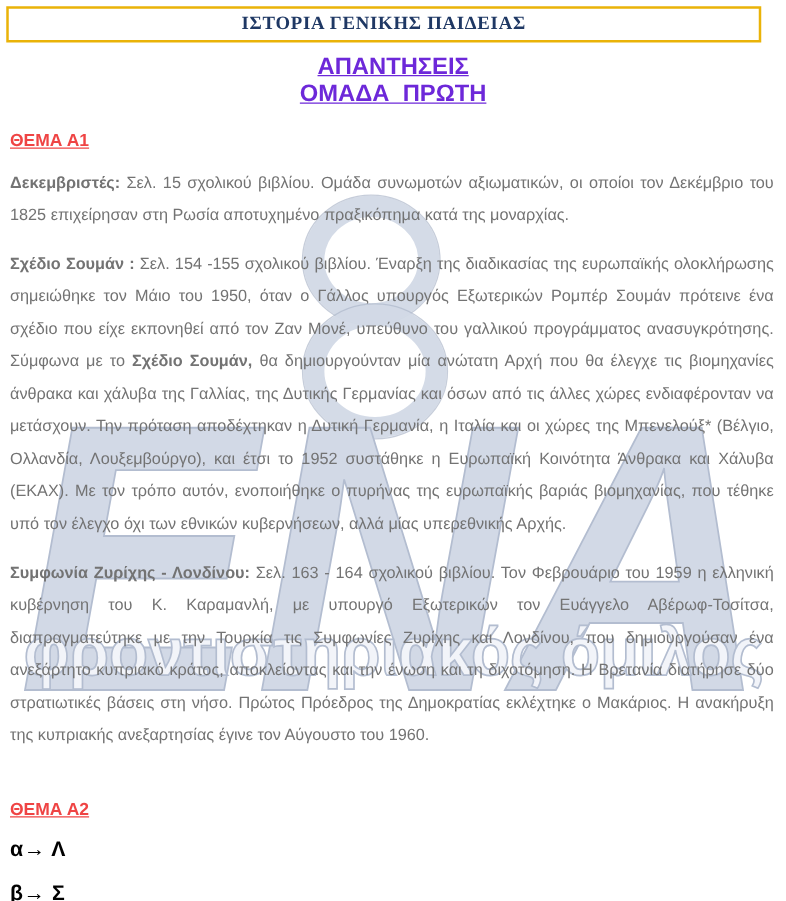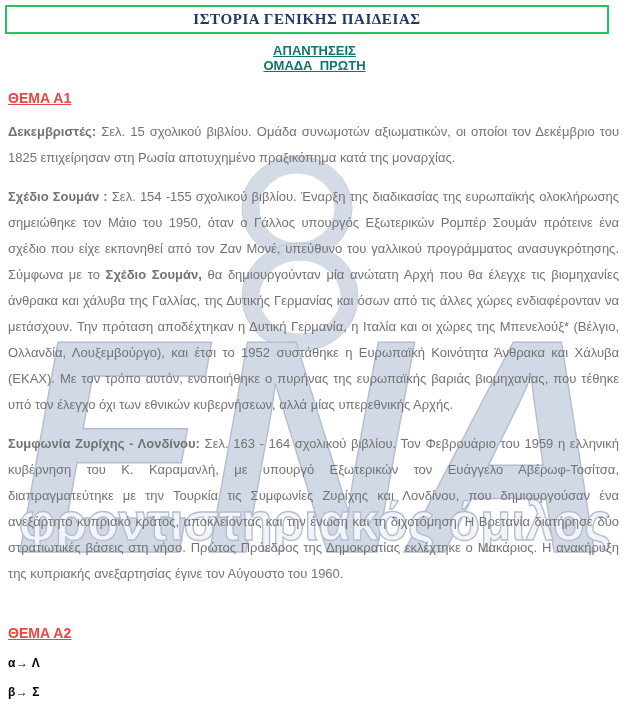--- a/index.html
+++ b/index.html
@@ -16,38 +16,38 @@
   .watermark {
     position:absolute; inset:0; z-index:0;
     pointer-events:none;
   }
 
   
   .content { position:relative; z-index:1; }
 
   .header-box {
     margin:5px 20px 0 5px;
-    border:2px solid #22c55e;
+    border:2px solid #eab308;
     text-align:center;
     padding:3px 0 4px 0;
   }
   .header-box .title {
     font-family:"Liberation Serif", serif;
     font-weight:bold;
     font-size:15px;
     letter-spacing:0.6px;
     color:#1f3864;
   }
 
   .center-heading {
     text-align:center;
     font-weight:bold;
-    font-size:13px;
+    font-size:19px;
     text-decoration:underline;
-    color:#0f766e;
+    color:#6d28d9;
   }
   .answers-heading { margin-top:9px; }
   .group-heading   { white-space:pre; }
 
   .doc-body { padding:0 10px 0 8px; }
 
   .theme-heading {
     font-weight:bold;
     font-size:14px;
     text-decoration:underline;
@@ -63,21 +63,21 @@
     text-align:justify;
     color:#737373;
   }
   p.answer .term { font-weight:bold; }
   p.answer .inline-bold { font-weight:bold; }
   p.answer .inline-italic { }
 
   .a2-item {
     margin-top:15px;
     font-weight:bold;
-    font-size:12px;
+    font-size:17px;
     color:#000;
     letter-spacing:0.5px;
   }
 </style>
 </head>
 <body>
 
 <div class="watermark">
   <svg width="629" height="721" viewBox="0 0 629 721" xmlns="http://www.w3.org/2000/svg">
     <g>

